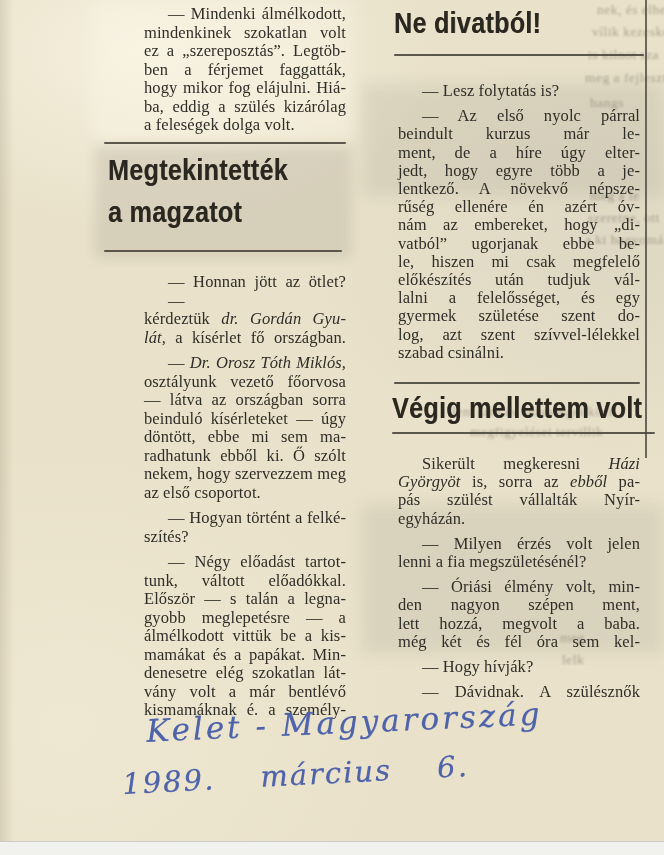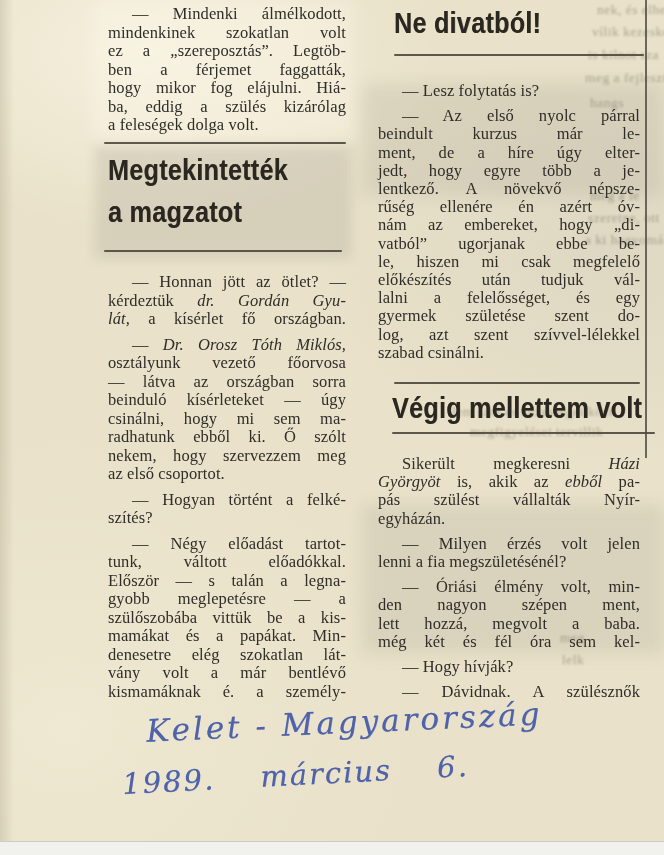--- a/index.html
+++ b/index.html
@@ -12,22 +12,22 @@
       radial-gradient(ellipse 420px 300px at 92% 30%, rgba(196,192,180,0.30), rgba(196,192,180,0) 70%),
       #e9e1c9;
   }
   .shade{position:absolute;pointer-events:none;}
   .col{position:absolute;color:#2f2d28;font-size:16.5px;letter-spacing:0.1px;}
   .tline{white-space:nowrap;text-align:left;}
   .tline.just{white-space:normal;text-align:justify;text-align-last:justify;}
   .tline.ind{padding-left:24px;}
   .tline.pgap{margin-top:7px;}
   .it{font-style:italic;}
-  .left-lines .tline{line-height:18.5px;}
-  .right-lines .tline{line-height:18.2px;}
+  .left-lines .tline{line-height:18.5px;margin-left:36px;}
+  .right-lines .tline{line-height:18.2px;margin-left:20px;}
   .headline{
     position:absolute;font-family:"Liberation Sans",sans-serif;font-weight:700;
     color:#29271f;font-size:30px;line-height:34px;letter-spacing:0.3px;
     transform:scaleX(0.84);transform-origin:left top;white-space:nowrap;
     text-shadow:0.4px 0.4px 0 rgba(41,39,31,0.5);
   }
   .rule{position:absolute;height:2px;background:#4c483d;border-radius:1px;opacity:0.9;}
   .vrule{position:absolute;width:2px;background:#55514a;opacity:0.85;}
   .handwriting{
     position:absolute;font-family:"DejaVu Serif",serif;font-style:italic;
@@ -87,31 +87,31 @@
   <div class="rule" style="left:104px;top:250px;width:238px;"></div>
 
   <div class="col left-lines" style="left:108px;top:273px;width:238px;">
       <div class="tline just ind"><span>— Honnan jött az ötlet? —</span></div>
       <div class="tline just"><span>kérdeztük </span><span class="it">dr. Gordán Gyu-</span></div>
       <div class="tline just"><span class="it">lát,</span><span> a kísérlet fő országban.</span></div>
       <div class="tline just ind pgap"><span>— </span><span class="it">Dr. Orosz Tóth Miklós,</span></div>
       <div class="tline just"><span>osztályunk vezető főorvosa</span></div>
       <div class="tline just"><span>— látva az országban sorra</span></div>
       <div class="tline just"><span>beinduló kísérleteket — úgy</span></div>
-      <div class="tline just"><span>csinálni, hogy mi sem ma-</span></div>
+      <div class="tline just"><span>döntött, ebbe mi sem ma-</span></div>
       <div class="tline just"><span>radhatunk ebből ki. Ő szólt</span></div>
       <div class="tline just"><span>nekem, hogy szervezzem meg</span></div>
       <div class="tline"><span>az első csoportot.</span></div>
       <div class="tline just ind pgap"><span>— Hogyan történt a felké-</span></div>
       <div class="tline"><span>szítés?</span></div>
       <div class="tline just ind pgap"><span>— Négy előadást tartot-</span></div>
       <div class="tline just"><span>tunk, váltott előadókkal.</span></div>
       <div class="tline just"><span>Először — s talán a legna-</span></div>
       <div class="tline just"><span>gyobb meglepetésre — a</span></div>
-      <div class="tline just"><span>szülőszobába vittük be a kis-</span></div>
+      <div class="tline just"><span>álmélkodott vittük be a kis-</span></div>
       <div class="tline just"><span>mamákat és a papákat. Min-</span></div>
       <div class="tline just"><span>denesetre elég szokatlan lát-</span></div>
       <div class="tline just"><span>vány volt a már bentlévő</span></div>
       <div class="tline just"><span>kismamáknak é. a személy-</span></div>
     </div>
 
   <div class="headline" style="left:394px;top:6px;">Ne divatból!</div>
   <div class="rule" style="left:394px;top:54px;width:250px;"></div>
 
   <div class="col right-lines" style="left:378px;top:82px;width:262px;">
@@ -131,21 +131,21 @@
       <div class="tline just"><span>log, azt szent szívvel-lélekkel</span></div>
       <div class="tline"><span>szabad csinálni.</span></div>
     </div>
 
   <div class="rule" style="left:394px;top:382px;width:246px;"></div>
   <div class="headline" style="left:392px;top:391px;">Végig mellettem volt</div>
   <div class="rule" style="left:392px;top:432px;width:263px;"></div>
 
   <div class="col right-lines" style="left:378px;top:455px;width:262px;">
       <div class="tline just ind"><span>Sikerült megkeresni </span><span class="it">Házi</span></div>
-      <div class="tline just"><span class="it">Györgyöt</span><span> is, akik az </span><span class="it">ebből</span><span> pa-</span></div>
+      <div class="tline just"><span class="it">Györgyöt</span><span> is, sorra az </span><span class="it">ebből</span><span> pa-</span></div>
       <div class="tline just"><span>pás szülést vállalták Nyír-</span></div>
       <div class="tline"><span>egyházán.</span></div>
       <div class="tline just ind pgap"><span>— Milyen érzés volt jelen</span></div>
       <div class="tline"><span>lenni a fia megszületésénél?</span></div>
       <div class="tline just ind pgap"><span>— Óriási élmény volt, min-</span></div>
       <div class="tline just"><span>den nagyon szépen ment,</span></div>
       <div class="tline just"><span>lett hozzá, megvolt a baba.</span></div>
       <div class="tline just"><span>még két és fél óra sem kel-</span></div>
       <div class="tline ind pgap"><span>— Hogy hívják?</span></div>
       <div class="tline just ind pgap"><span>— Dávidnak. A szülésznők</span></div>

